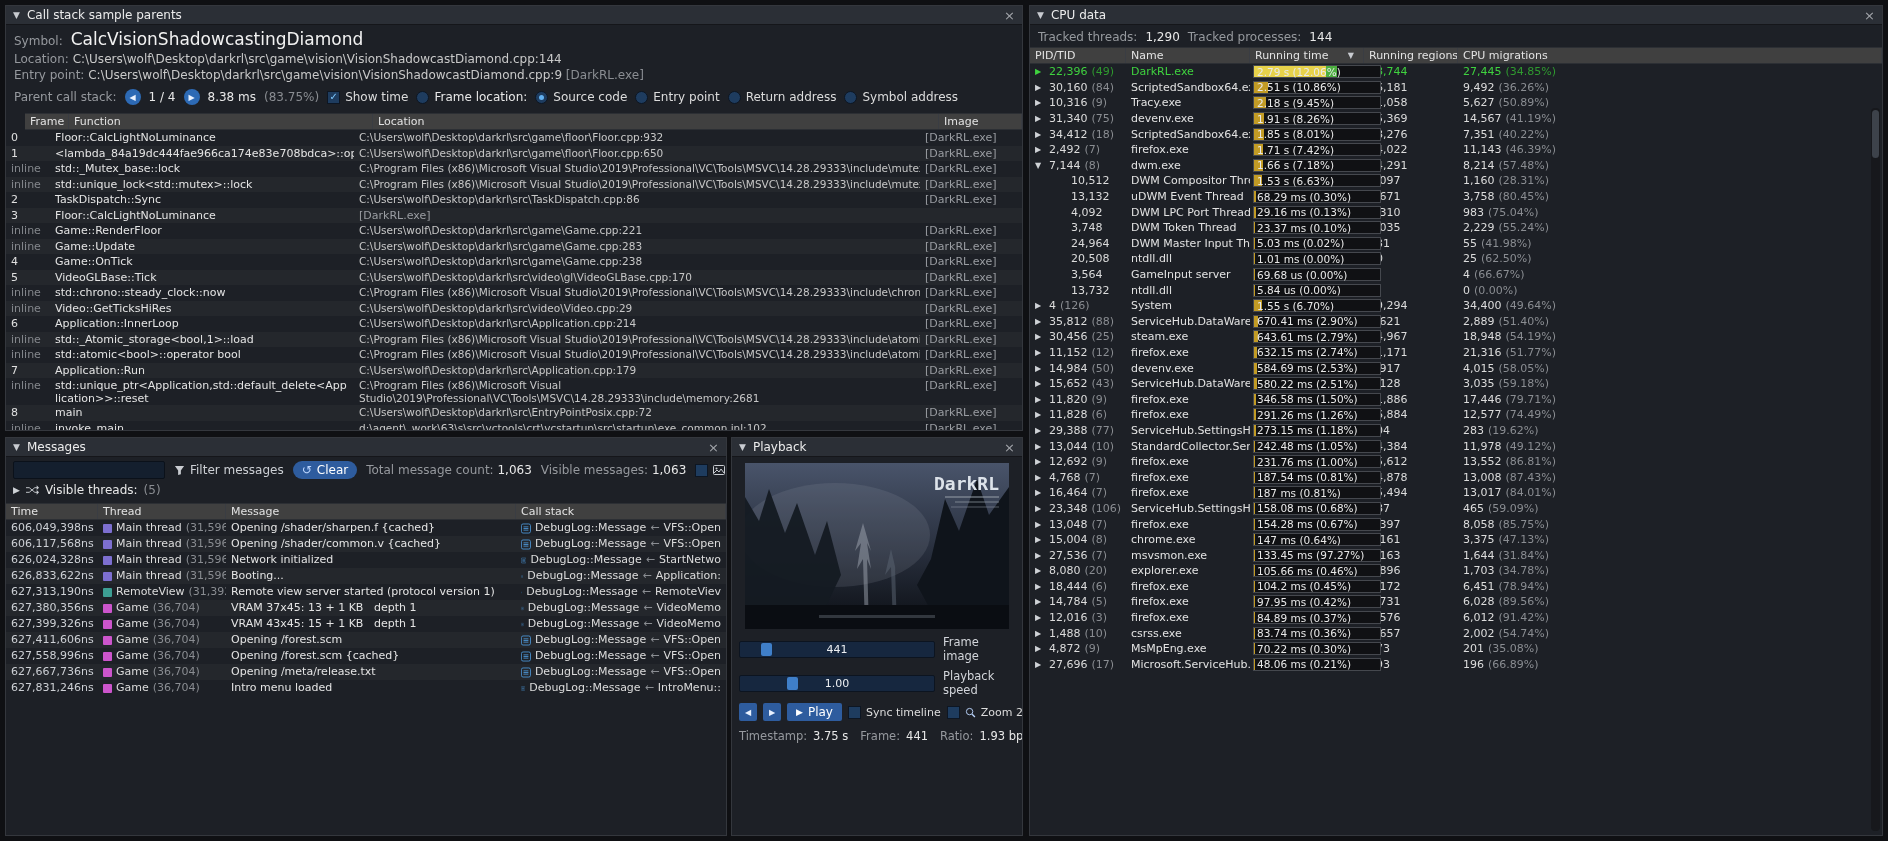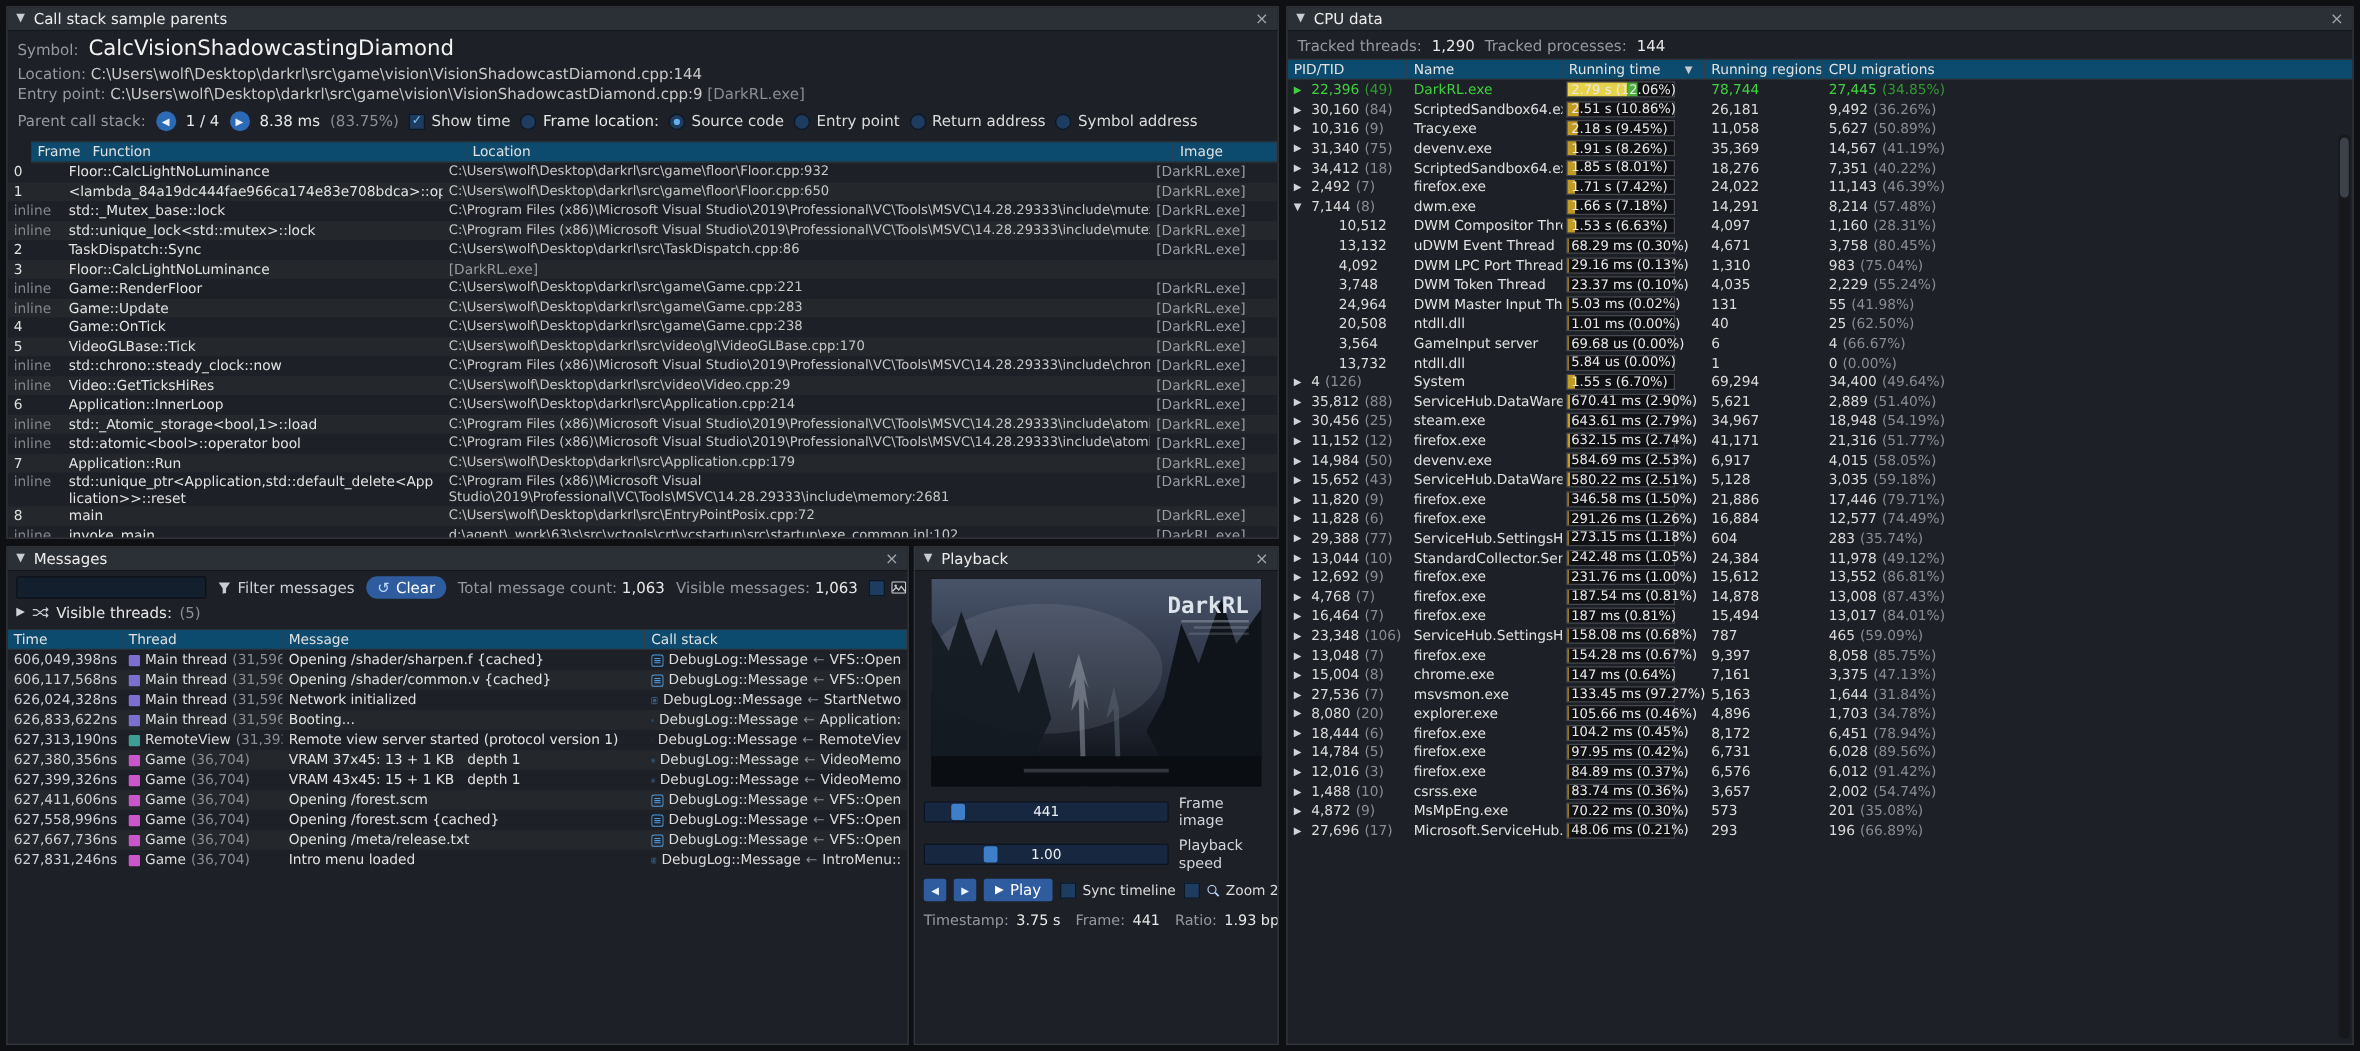--- a/index.html
+++ b/index.html
@@ -24,21 +24,21 @@
   .info-line{line-height:16px;white-space:nowrap;}
   .info-line .path{color:#c9c9c9;}
   .parent-line{display:flex;align-items:center;gap:8px;margin-top:4px;height:20px;white-space:nowrap;}
   .navbtn{width:16px;height:16px;border-radius:50%;background:#2d6ab5;color:#eaf2ff;font-size:8px;display:inline-flex;align-items:center;justify-content:center;cursor:pointer;}
   .cbx{width:13px;height:13px;background:#1e3c5f;border:1px solid #0d1623;display:inline-flex;align-items:center;justify-content:center;flex:none;}
   .cbx .tick{color:#7ec8ff;font-size:10px;line-height:10px;}
   .radio{width:13px;height:13px;border-radius:50%;background:#1e3c5f;border:1px solid #0d1623;position:relative;flex:none;display:inline-block;}
   .radio.on::after{content:"";position:absolute;inset:3px;border-radius:50%;background:#62b0f0;}
   .opt{display:inline-flex;align-items:center;gap:5px;}
   .grid-table{flex:1;overflow:hidden;margin-top:4px;font-size:11px;}
-  .g-head{display:grid;background:#0c4a6e;border-top:1px solid #2c2f34;border-bottom:1px solid #2c2f34;height:17px;align-items:center;color:#e2e2e2;}
+  .g-head{display:grid;background:#404040;border-top:1px solid #2c2f34;border-bottom:1px solid #2c2f34;height:17px;align-items:center;color:#e2e2e2;}
   .g-head .cell{border-right:1px solid #3a3d43;height:100%;display:flex;align-items:center;}
   .cell{overflow:hidden;white-space:nowrap;padding:0 5px;}
   .cs-grid{grid-template-columns:44px 304px 566px 1fr;margin-left:19px;}
   .cs-row{display:grid;grid-template-columns:44px 304px 566px 1fr;line-height:15.5px;}
   .cs-row:nth-child(even){background:rgba(255,255,255,0.03);}
   .cs-row .frame{color:#e0e0e0;}
   .cs-row.dim .frame{color:#84878c;}
   .cs-row .fn{color:#e4e4e4;}
   .cs-row .loc{color:#c7c7c7;font-size:10.5px;}
   .cs-row .img{color:#9a9da2;}
@@ -75,21 +75,21 @@
   
   .cpu-info{display:flex;gap:8px;padding:5px 8px 3px 8px;flex:none;white-space:nowrap;}
   .cpu-grid{grid-template-columns:96px 124px 114px 94px 1fr;}
   .cpu-rows{flex:1;overflow:hidden;position:relative;}
   .cpu-row{display:grid;grid-template-columns:96px 124px 114px 94px 1fr;height:15.6px;align-items:center;font-size:11px;}
   .cpu-row .pidwrap{display:flex;align-items:center;gap:4px;overflow:hidden;white-space:nowrap;padding:0 0 0 5px;}
   .cpu-row.child .pidwrap{padding-left:27px;}
   .arrow{display:inline-block;width:10px;font-size:8px;color:#cfd2d6;flex:none;}
   .cpu-row .name{color:#e2e2e2;}
   .bar-cell{padding:0 3px;}
-  .bar{position:relative;width:87px;height:13px;background:#101114;border:1px solid #45484e;}
+  .bar{position:relative;width:128px;height:13px;background:#101114;border:1px solid #45484e;}
   .bar-fill{position:absolute;left:0;top:0;bottom:0;background:#c29b25;}
   .bar-fill2{position:absolute;top:0;bottom:0;background:#4caf3f;}
   .sel .bar-fill{background:#e7d24b;}
   .bar-text{position:absolute;inset:0;display:flex;align-items:center;padding:0 3px;color:#e9e9e9;font-size:10.5px;white-space:nowrap;}
   .cpu-row .mig{display:flex;gap:4px;overflow:hidden;white-space:nowrap;padding:0 5px;}
   .cpu-row.sel{color:#3fd23f;}
   .cpu-row.sel .name,.cpu-row.sel .regions{color:#3fd23f;}
   .cpu-row.sel .arrow{color:#3fd23f;}
   .cpu-row.sel .cnt{color:#2f9a2f;}
   .sort-ind{margin-left:auto;font-size:8px;color:#c8cbd0;padding-right:4px;}
@@ -1110,21 +1110,21 @@
           <div class="bar-cell">
             <div class="bar">
               <div class="bar-fill" style="width: 1.2%;"></div>
 
               <div class="bar-text">273.15 ms (1.18%)</div>
             </div>
           </div>
           <div class="cell regions">604</div>
           <div class="mig">
             <span>283</span>
-            <span class="cnt">(35.74%)</span>
+            <span class="cnt">(19.62%)</span>
           </div>
         </div>
         <div class="cpu-row">
           <div class="pidwrap">
             <span class="arrow">▶</span>
             <span class="pid">13,044</span>
             <span class="cnt">(10)</span>
           </div>
           <div class="cell name">StandardCollector.Servic</div>
           <div class="bar-cell">

